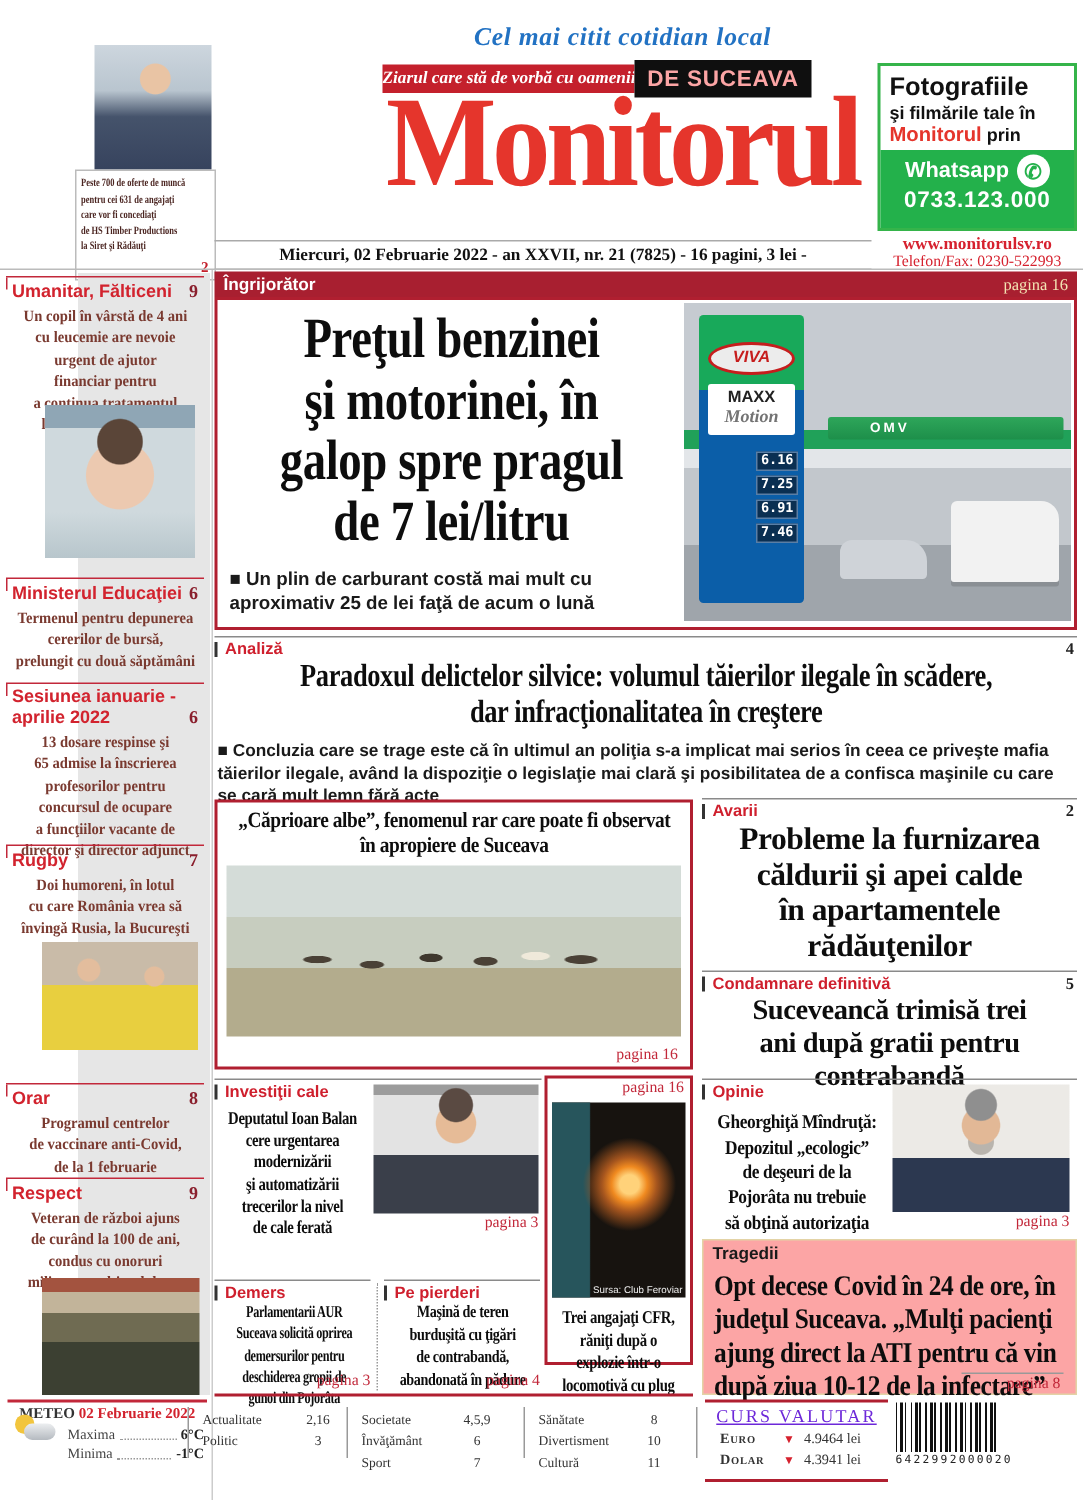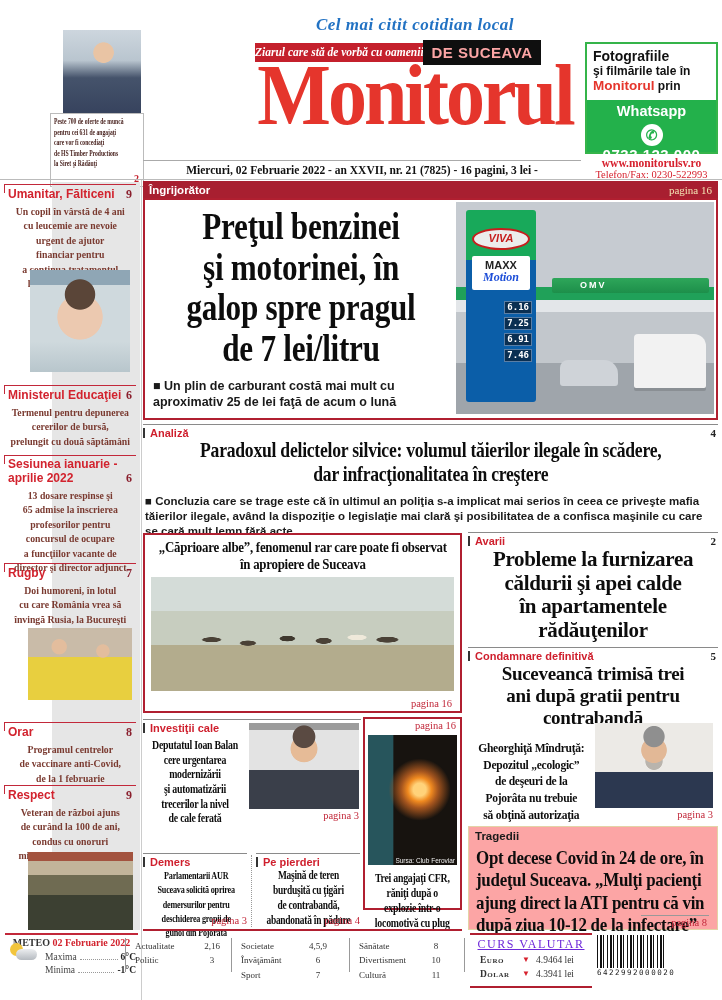--- a/index.html
+++ b/index.html
@@ -21,25 +21,25 @@
            font:bold 15px/25px "Liberation Sans",sans-serif;text-align:center;letter-spacing:0.5px;}
   .logo{left:175px;top:52px;width:480px;text-align:center;color:#e5352c;
         font:bold 78px/1 "Liberation Serif",serif;letter-spacing:-3px;transform:scaleY(1.1);transform-origin:top;}
   .tl-photo{left:63px;top:30px;width:78px;height:87px;}
   .tl-cap{left:50px;top:113px;width:87px;height:67px;background:#fff;border:1px solid #bbb;padding:3px 2px 2px 3px;
           color:#4a2420;font-weight:bold;font-size:7.5px;line-height:1.4;}
   .tl-cap-inner{display:block;width:133%;transform:scaleX(0.75);transform-origin:0 0;}
   .tl-page{position:absolute;right:4px;bottom:2px;color:#c4202c;font:bold 10px "Liberation Serif",serif;}
   .promo{left:585px;top:42px;width:133px;height:112px;background:#fff;border:2px solid #35b44a;box-sizing:border-box;}
   .promo-top{padding:4px 5px 2px 6px;font-weight:bold;font-family:"Liberation Sans",sans-serif;}
-  .promo-l1{font-size:14px;} .promo-l2{font-size:12px;}
+  .promo-l1{font-size:17px;} .promo-l2{font-size:12px;}
   .promo-l3{font-size:12px;} .promo-brand{color:#e5352c;font-size:13.5px;}
   .promo-green{position:absolute;left:0;right:0;bottom:0;height:52px;background:#23b14b;color:#fff;
                font-family:"Liberation Sans",sans-serif;font-weight:bold;}
-  .wa-row{display:flex;align-items:center;justify-content:center;gap:5px;padding-top:3px;font-size:14.5px;flex-direction:column;}
+  .wa-row{display:flex;align-items:center;justify-content:center;gap:5px;padding-top:3px;font-size:14.5px;}
   .wa-icon{width:22px;height:22px;border-radius:50%;background:#fff;color:#23b14b;
            font-size:14px;line-height:22px;text-align:center;}
   .promo-phone{text-align:center;font-size:15px;letter-spacing:0.5px;}
   .site{left:585px;top:157px;width:133px;text-align:center;color:#d6212e;font:bold 11.5px "Liberation Serif",serif;}
   .telfax{left:585px;top:169px;width:133px;text-align:center;color:#d6212e;font:10.5px "Liberation Serif",serif;}
   .dateline{left:143px;top:160px;width:438px;text-align:center;border-top:1px solid #aaa;border-bottom:1px solid #aaa;
             padding:3px 0;font:bold 11.5px "Liberation Serif",serif;color:#111;}
   .hdr-rule{left:0;top:179px;width:722px;height:1px;background:#bbb;}
   .col-rule{left:141px;top:180px;width:1px;height:820px;background:#ccc;}
   
@@ -107,21 +107,21 @@
     radial-gradient(circle at 50% 32%,#e2b896 0 15%,rgba(0,0,0,0) 16%),
     radial-gradient(circle at 50% 45%,#b9b4ad 0 11%,rgba(0,0,0,0) 12%),
     linear-gradient(180deg,#eceae6 0 58%,#2c3850 58% 100%);}
   
   .pillar{position:absolute;left:10px;top:8px;width:70px;height:192px;border-radius:3px;
           background:linear-gradient(180deg,#18a95a 0 26%,#0b5ea8 26% 100%);}
   .viva{position:absolute;top:18px;left:6px;width:54px;height:18px;background:#ececec;border:2px solid #c61d1d;
         border-radius:50%;color:#c61d1d;font:bold italic 11px/17px "Liberation Sans",sans-serif;text-align:center;}
   .maxx-box{position:absolute;top:46px;left:6px;width:58px;height:34px;background:#fff;text-align:center;border-radius:2px;}
   .maxx{font:bold 11px/12px "Liberation Sans",sans-serif;color:#222;display:block;padding-top:3px;}
-  .motion{font:bold italic 12px/13px "Liberation Serif",serif;color:#1d4ed8;display:block;}
+  .motion{font:bold italic 12px/13px "Liberation Serif",serif;color:#737373;display:block;}
   .prices{position:absolute;top:88px;left:4px;right:4px;}
   .price-row{display:flex;justify-content:flex-end;margin:3px 0;}
   .price{background:#0a2f52;color:#fff;font:bold 9px/11px "DejaVu Sans Mono",monospace;padding:0 2px;border:1px solid #5a7ea5;}
   .canopy{position:absolute;left:96px;top:76px;right:5px;height:15px;border-radius:2px;
           background:linear-gradient(#2ea65a,#1d8f4a);color:#fff;font:bold 9px/15px "Liberation Sans",sans-serif;
           padding-left:28px;box-sizing:border-box;letter-spacing:2px;}
   .van{position:absolute;right:8px;bottom:26px;width:72px;height:54px;background:#f2f2f2;
        border-radius:4px 12px 2px 2px;box-shadow:0 3px 0 #8a8f94;}
   .car{position:absolute;left:104px;bottom:28px;width:58px;height:26px;background:#cfd3d8;border-radius:8px 14px 3px 3px;}
   
@@ -415,20 +415,23 @@
     <div class="photo cfr-photo" style="left:3px;top:16px;width:89px;height:130px;"></div>
     <div class="cfr-credit">Sursa: Club Feroviar</div>
     <div class="hl ser cfr-hl">
         <span class="squeeze-lg pre">Trei angajaţi CFR,
 răniţi după o
 explozie într-o
 locomotivă cu plug</span>
       </div>
   </div>
 
+  <div class="kick-row" style="left:468px;top:719px;width:250px;">
+    <span class="kick">Opinie</span>
+  </div>
   <div class="hl ser op-hl">
       <span class="squeeze-md pre">Gheorghiţă Mîndruţă:
 Depozitul „ecologic”
 de deşeuri de la
 Pojorâta nu trebuie
 să obţină autorizaţia
 integrată de mediu</span>
     </div>
   <div class="abs photo mindruta-photo" style="left:595px;top:723px;width:118px;height:85px;"></div>
   <div class="abs pagered" style="left:595px;top:809px;width:118px;text-align:right;">pagina 3</div>

